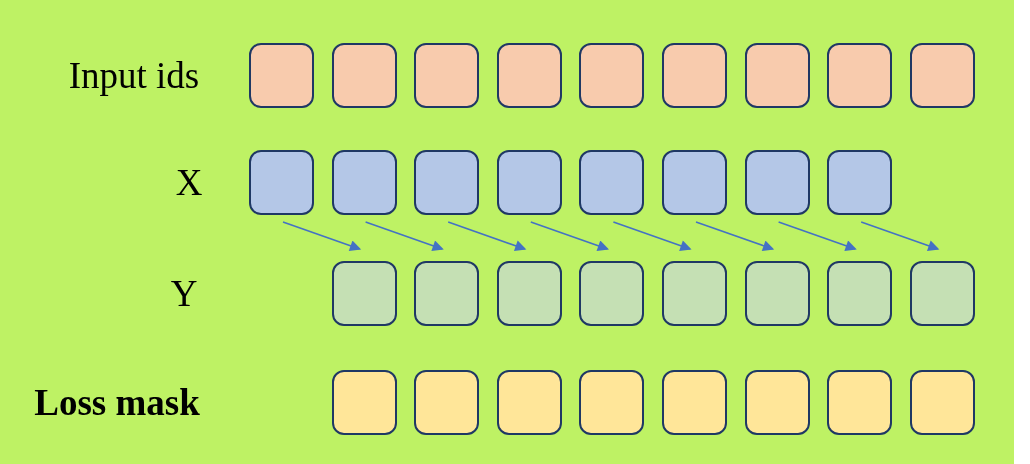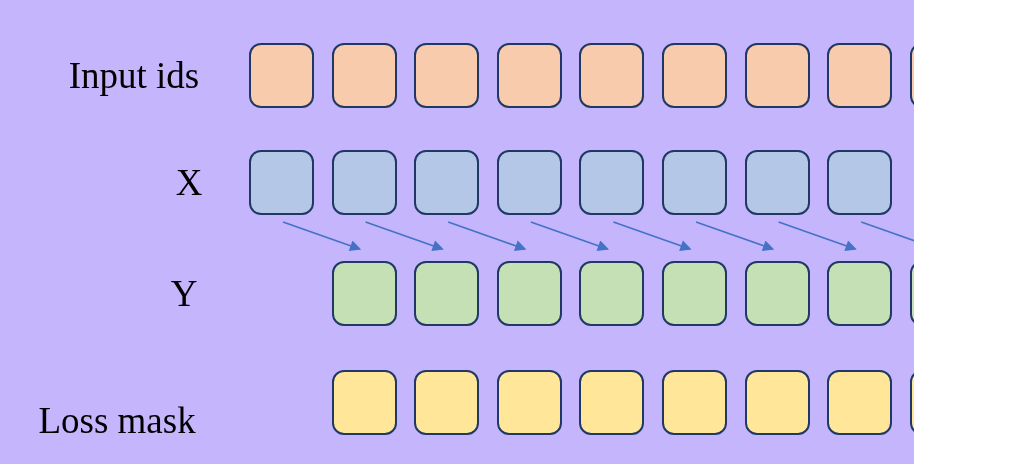--- a/index.html
+++ b/index.html
@@ -2,23 +2,23 @@
 <html><head>
 <meta charset="utf-8">
 <style>
   html, body {
     margin: 0;
     padding: 0;
     background: #ffffff;
   }
   .canvas {
     position: relative;
-    width: 914px;
+    width: 1014px;
     height: 464px;
-    background: #c4b5fd;
+    background: #bef264;
     overflow: hidden;
     font-family: "Liberation Serif", "DejaVu Serif", serif;
   }
   .row-label {
     position: absolute;
     width: 220px;
     text-align: center;
     font-size: 37px;
     line-height: 65px;
     height: 65px;
@@ -42,21 +42,21 @@
     pointer-events: none;
   }
 </style>
 </head>
 <body>
 
 <div class="canvas">
   <div class="row-label" style="left:24px;  top:43px;">Input ids</div>
   <div class="row-label" style="left:79px;  top:150px;">X</div>
   <div class="row-label" style="left:74px;  top:261px;">Y</div>
-  <div class="row-label" style="left:7px;   top:388px;">Loss mask</div>
+  <div class="row-label" style="left:7px;   top:370px;font-weight:bold;">Loss mask</div>
 
   <div id="squares">
       <div class="token" style="left: 249px; top: 43px; background: rgb(248, 203, 173); border-color: rgb(31, 56, 100);"></div>
       <div class="token" style="left: 331.6px; top: 43px; background: rgb(248, 203, 173); border-color: rgb(31, 56, 100);"></div>
       <div class="token" style="left: 414.2px; top: 43px; background: rgb(248, 203, 173); border-color: rgb(31, 56, 100);"></div>
       <div class="token" style="left: 496.8px; top: 43px; background: rgb(248, 203, 173); border-color: rgb(31, 56, 100);"></div>
       <div class="token" style="left: 579.4px; top: 43px; background: rgb(248, 203, 173); border-color: rgb(31, 56, 100);"></div>
       <div class="token" style="left: 662px; top: 43px; background: rgb(248, 203, 173); border-color: rgb(31, 56, 100);"></div>
       <div class="token" style="left: 744.6px; top: 43px; background: rgb(248, 203, 173); border-color: rgb(31, 56, 100);"></div>
       <div class="token" style="left: 827.2px; top: 43px; background: rgb(248, 203, 173); border-color: rgb(31, 56, 100);"></div>

